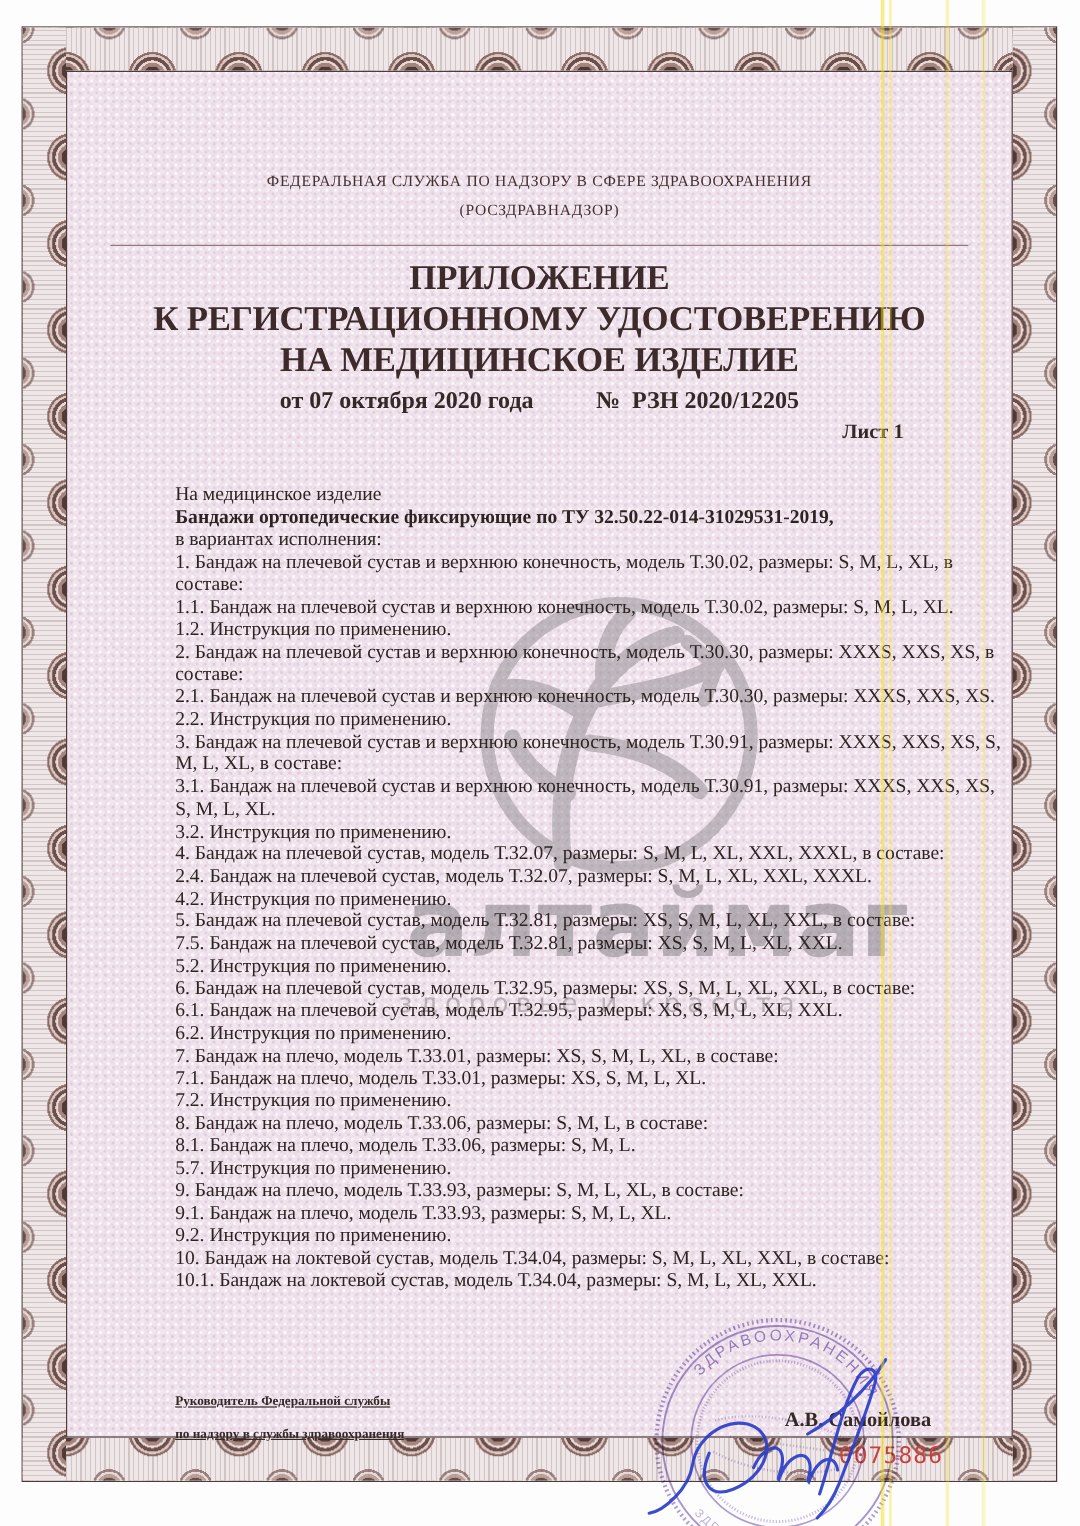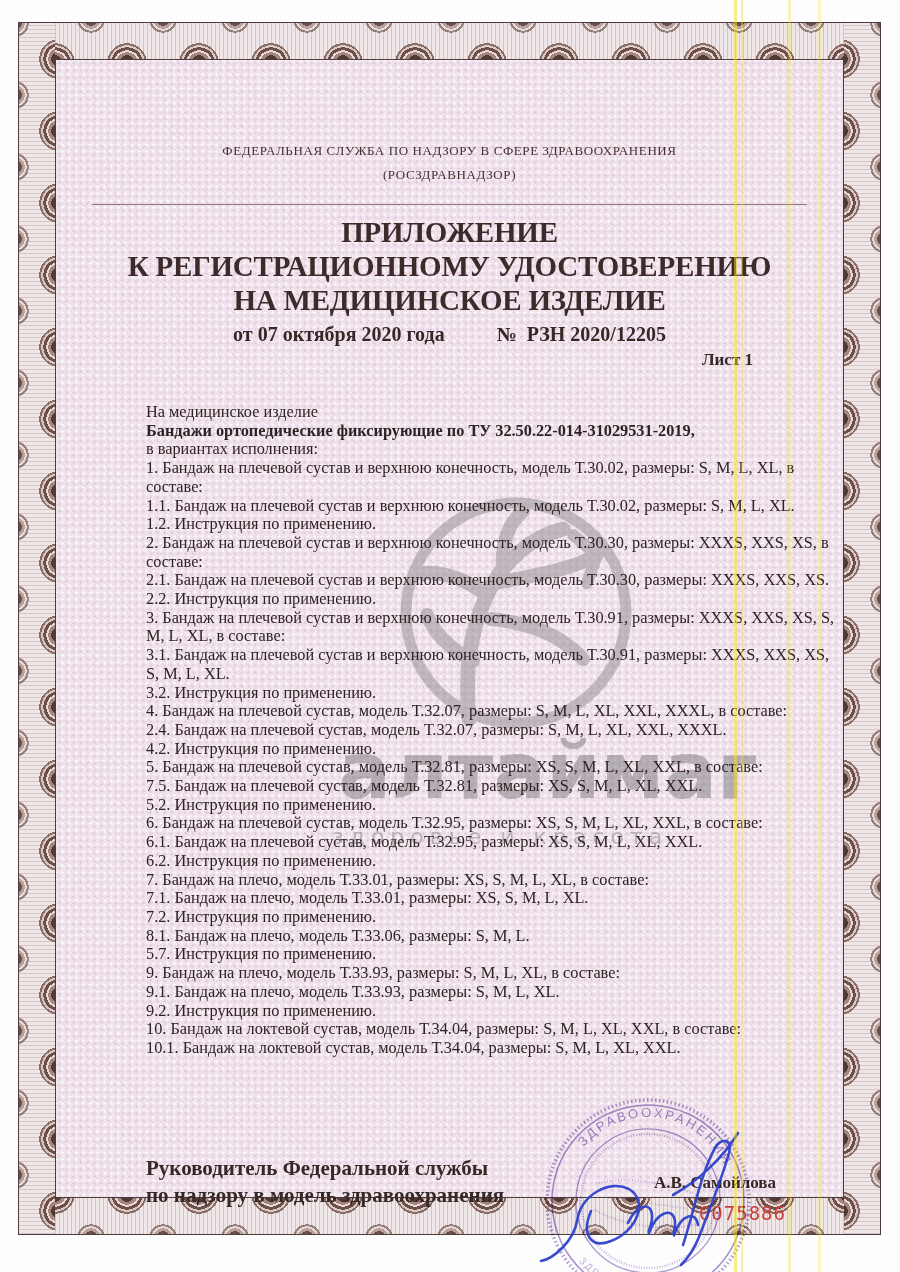--- a/index.html
+++ b/index.html
@@ -42,22 +42,22 @@
              font-size:29px;font-weight:bold;color:#3d2b2b;line-height:34px;letter-spacing:-0.2px;}
   .dateline{position:absolute;left:0;right:0;top:226px;text-align:center;
             font-size:20px;font-weight:bold;color:#352827;}
   .dateline .gap{display:inline-block;width:52px;}
   .sheet{position:absolute;right:53px;top:253px;font-size:17px;font-weight:bold;color:#352827;}
   
   .body{position:absolute;left:53px;top:306px;width:700px;
         font-size:16.3px;line-height:18.7px;color:#2e2323;}
   .body .bold{font-weight:bold;}
   
-  .sig-title{position:absolute;left:53px;top:1058px;font-size:21px;font-weight:bold;
-             line-height:27px;color:#352827;}
+  .sig-title{position:absolute;left:53px;top:1058px;font-size:11px;font-weight:bold;
+             line-height:27px;color:#352827;text-decoration:underline;}
   .sig-name{position:absolute;right:30px;top:1076px;font-size:17px;font-weight:bold;color:#352827;}
   .serial{position:absolute;right:20px;top:1105px;font-size:19px;letter-spacing:1px;
           color:#c9403a;font-family:"DejaVu Sans Mono",monospace;}
   
   .wm{pointer-events:none;}
   .wm-logo{position:absolute;left:298px;top:394px;width:250px;height:250px;opacity:.5;}
   .wm-word{position:absolute;left:180px;top:629px;width:550px;text-align:center;
            font-family:"DejaVu Sans",sans-serif;font-weight:bold;font-size:78px;
            color:rgba(122,117,123,.5);letter-spacing:0;}
   .wm-tag{position:absolute;left:239px;top:727px;width:300px;text-align:center;white-space:nowrap;
@@ -141,33 +141,34 @@
               <div>4.2. Инструкция по применению.</div>
               <div>5. Бандаж на плечевой сустав, модель Т.32.81, размеры: XS, S, M, L, XL, XXL, в составе:</div>
               <div>7.5. Бандаж на плечевой сустав, модель Т.32.81, размеры: XS, S, M, L, XL, XXL.</div>
               <div>5.2. Инструкция по применению.</div>
               <div>6. Бандаж на плечевой сустав, модель Т.32.95, размеры: XS, S, M, L, XL, XXL, в составе:</div>
               <div>6.1. Бандаж на плечевой сустав, модель Т.32.95, размеры: XS, S, M, L, XL, XXL.</div>
               <div>6.2. Инструкция по применению.</div>
               <div>7. Бандаж на плечо, модель Т.33.01, размеры: XS, S, M, L, XL, в составе:</div>
               <div>7.1. Бандаж на плечо, модель Т.33.01, размеры: XS, S, M, L, XL.</div>
               <div>7.2. Инструкция по применению.</div>
+              <div>8. Бандаж на плечо, модель Т.33.06, размеры: S, M, L, в составе:</div>
               <div>8.1. Бандаж на плечо, модель Т.33.06, размеры: S, M, L.</div>
               <div>5.7. Инструкция по применению.</div>
               <div>9. Бандаж на плечо, модель Т.33.93, размеры: S, M, L, XL, в составе:</div>
               <div>9.1. Бандаж на плечо, модель Т.33.93, размеры: S, M, L, XL.</div>
               <div>9.2. Инструкция по применению.</div>
               <div>10. Бандаж на локтевой сустав, модель Т.34.04, размеры: S, M, L, XL, XXL, в составе:</div>
               <div>10.1. Бандаж на локтевой сустав, модель Т.34.04, размеры: S, M, L, XL, XXL.</div>
             </div>
         </div>
 
         <div class="sig-title">
           <div>Руководитель Федеральной службы</div>
-          <div>по надзору в модель здравоохранения</div>
+          <div>по надзору в службы здравоохранения</div>
         </div>
         <div class="sig-name">А.В. Самойлова</div>
         <div class="serial">0075886</div>
 
         <svg class="stamp" viewBox="0 0 212 212">
           <defs>
             <path id="arcTop" d="M 22 106 A 84 84 0 0 1 190 106"></path>
             <path id="arcBot" d="M 14 106 A 92 92 0 0 0 198 106"></path>
           </defs>
           <g fill="none" stroke="#8a6cc0">

